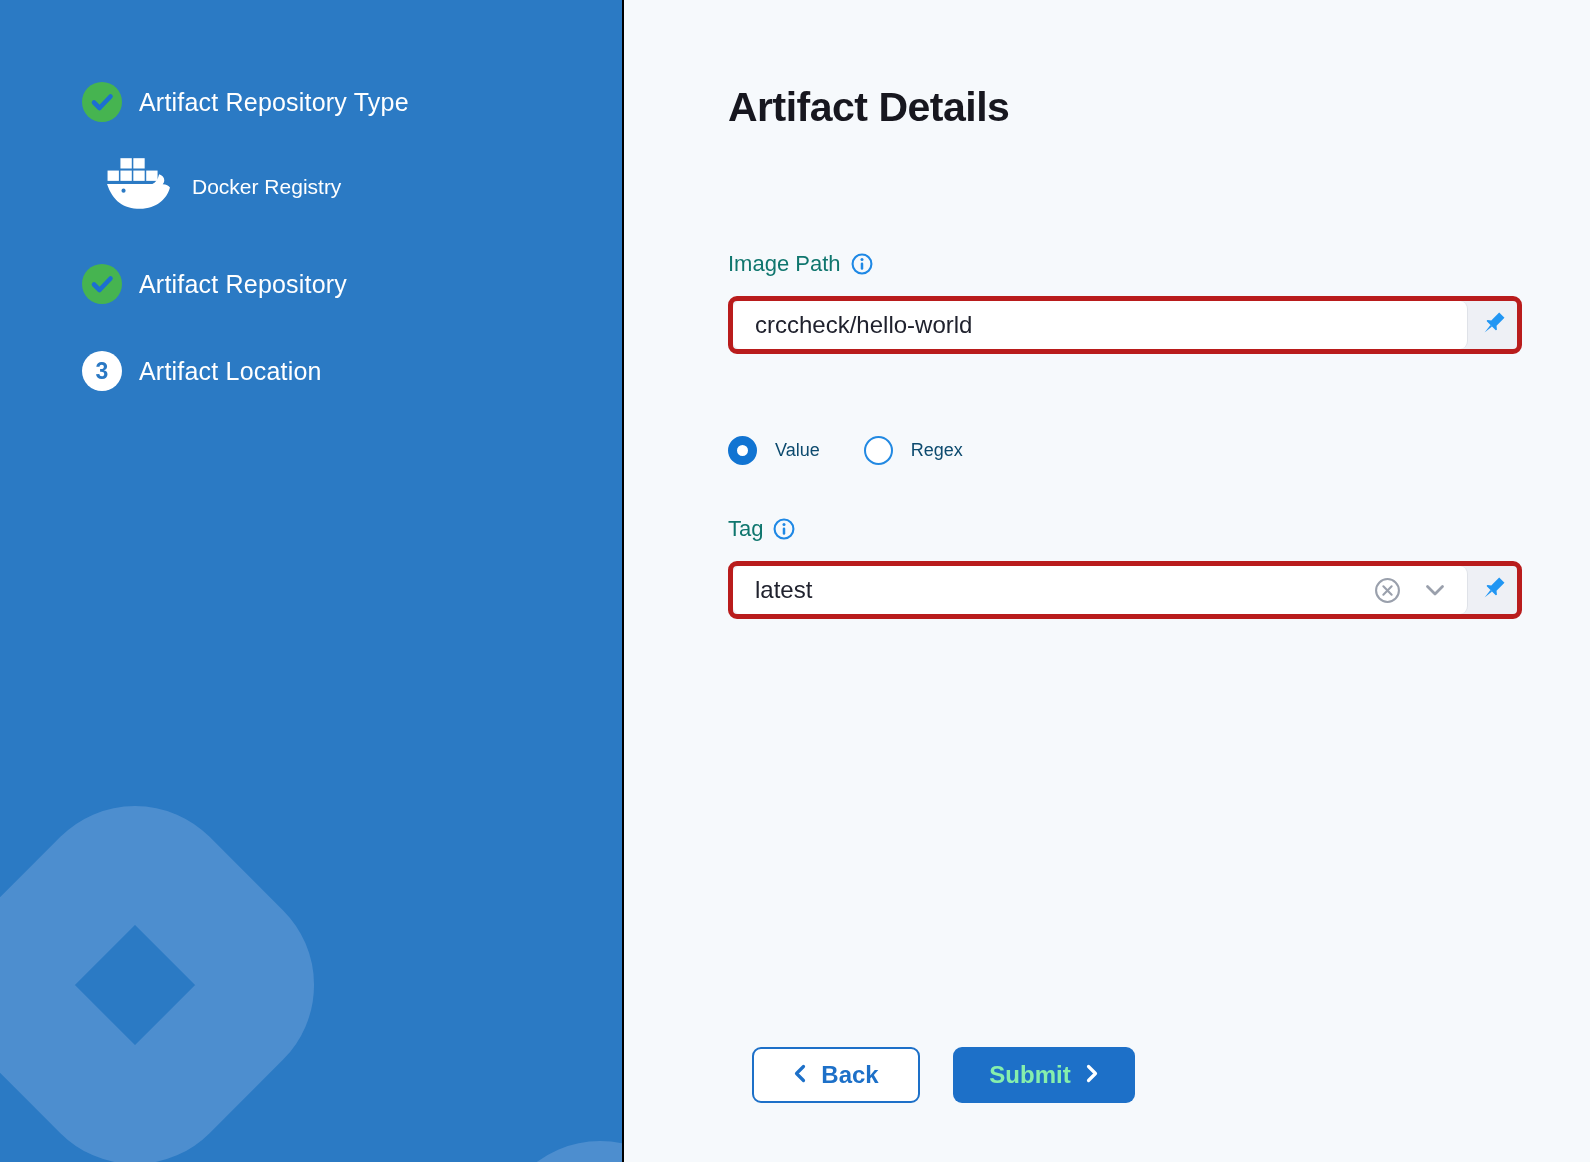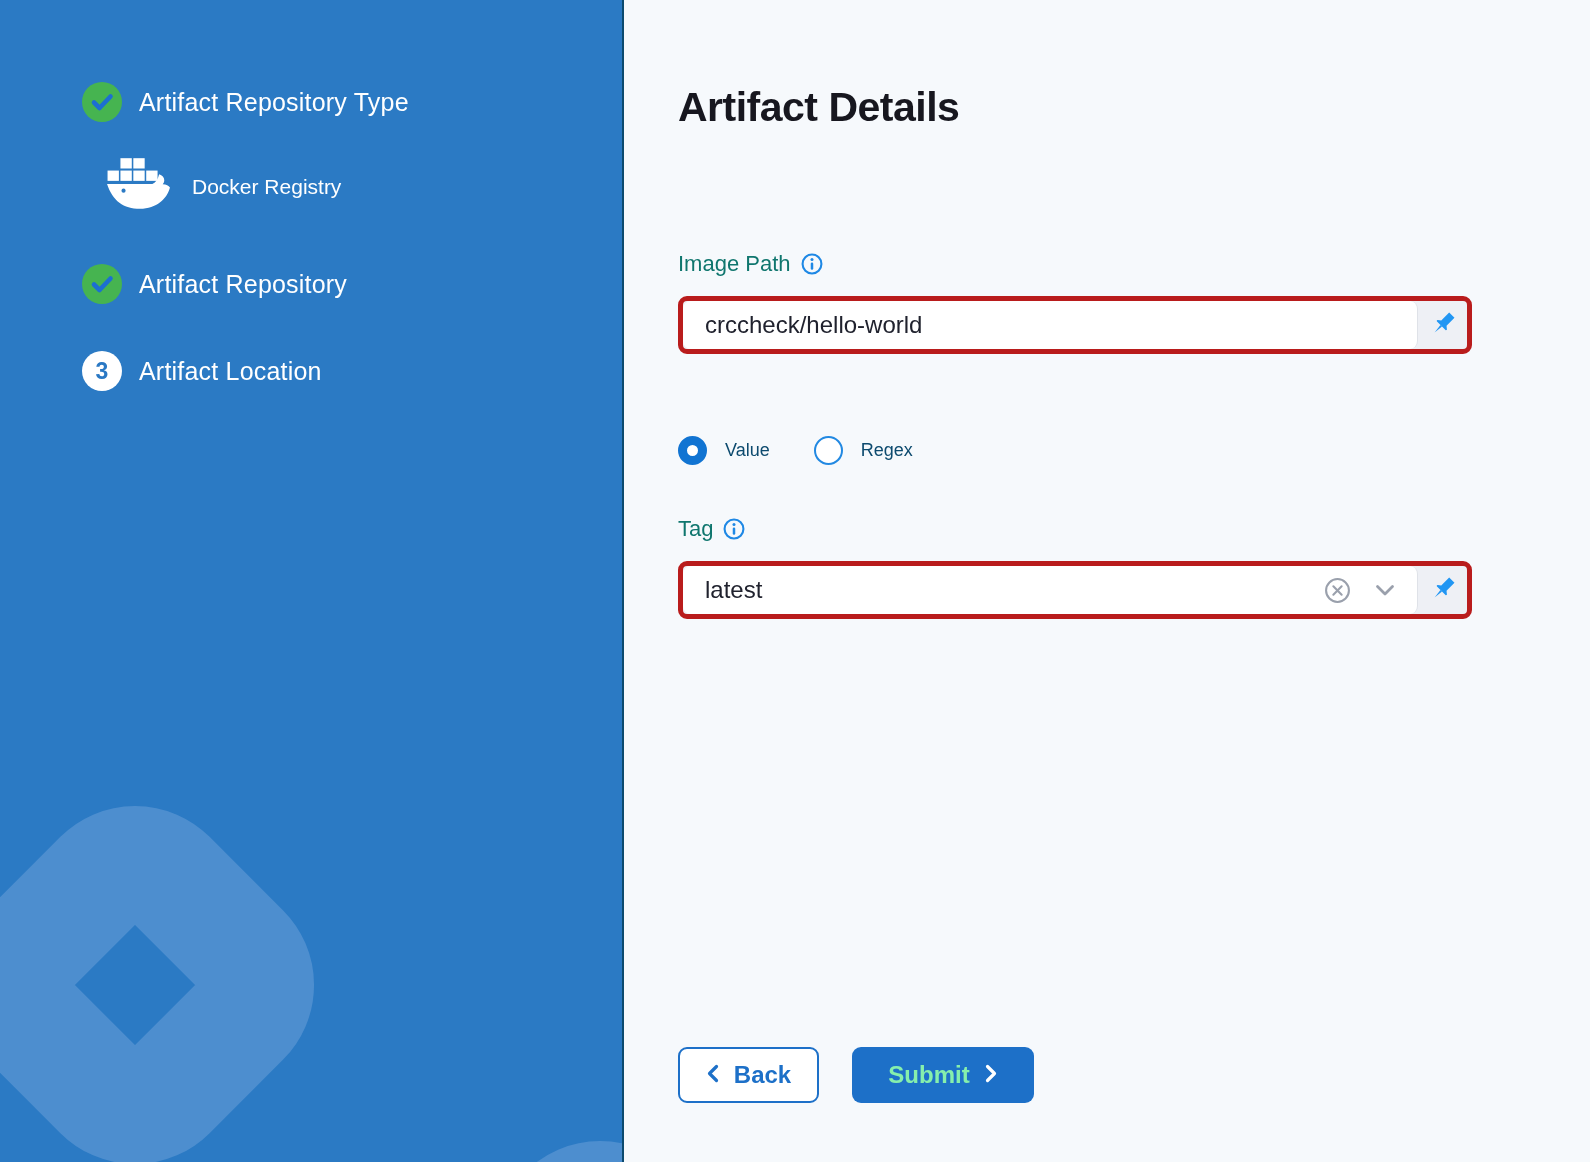--- a/index.html
+++ b/index.html
@@ -8,21 +8,21 @@
     font-family: "Liberation Sans", "DejaVu Sans", sans-serif;
     background: #f6f9fc;
   }
   .app { display: flex; width: 1590px; height: 1162px; }
 
   
   .sidebar {
     position: relative;
     width: 624px; height: 1162px;
     background: #2b7ac4;
-    border-right: 2px solid #0c4a6e;
+    border-right: 2px solid #000000;
     overflow: hidden;
     flex: 0 0 auto;
   }
   .watermark { position: absolute; left: 0; top: 0; z-index: 0; }
   .steps { position: relative; z-index: 1; padding-top: 82px; }
   .step-row {
     display: flex; align-items: center;
     padding-left: 82px; cursor: pointer;
   }
   .step-row .badge { width: 40px; height: 40px; flex: 0 0 auto; }
@@ -42,21 +42,21 @@
     padding-left: 106px; margin-top: 38px; height: 54px;
   }
   .substep-label { color: #ffffff; font-size: 21px; font-weight: 500; margin-left: 20px; }
   .mt-step2 { margin-top: 50px; }
   .mt-step3 { margin-top: 47px; }
 
   
   .panel {
     flex: 1 1 auto;
     background: #f6f9fc;
-    padding: 82px 0 0 54px;
+    padding: 82px 0 0 104px;
   }
   h1.title {
     font-size: 41px; font-weight: 700; color: #17171f;
     letter-spacing: -0.5px; line-height: 50px;
   }
   .label-row { display: flex; align-items: center; gap: 10px; }
   .label-row.first { margin-top: 118px; }
   .label-row.second { margin-top: 50px; text-align: center; }
   .field-label { font-size: 22px; color: #0f766e; line-height: 28px; }
   .info-btn { display: inline-flex; cursor: pointer; background: none; border: none; padding: 0; }
@@ -103,23 +103,24 @@
 
   .btn-row { margin-top: 428px; display: flex; align-items: center; gap: 33px; }
   .btn {
     height: 56px; border-radius: 9px;
     font-family: "Liberation Sans", "DejaVu Sans", sans-serif;
     font-size: 24px; font-weight: 700;
     display: inline-flex; align-items: center; justify-content: center; gap: 14px;
     cursor: pointer;
   }
   .btn-back {
-    width: 141px;
+    width: 168px;
     background: #ffffff; color: #1d70c8;
     border: 2px solid #1d70c8;
+    margin-left: 24px;
   }
   .btn-submit {
     width: 182px;
     background: #1d70c8; color: #86efac;
     border: none;
   }
 </style>
 </head>
 <body>
 

